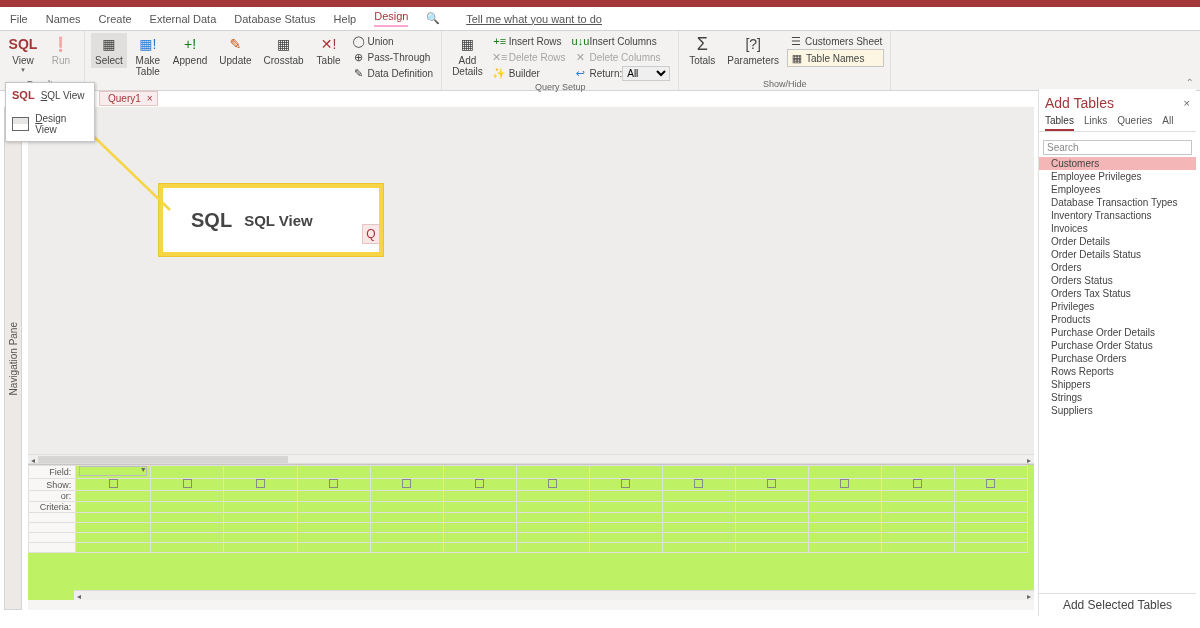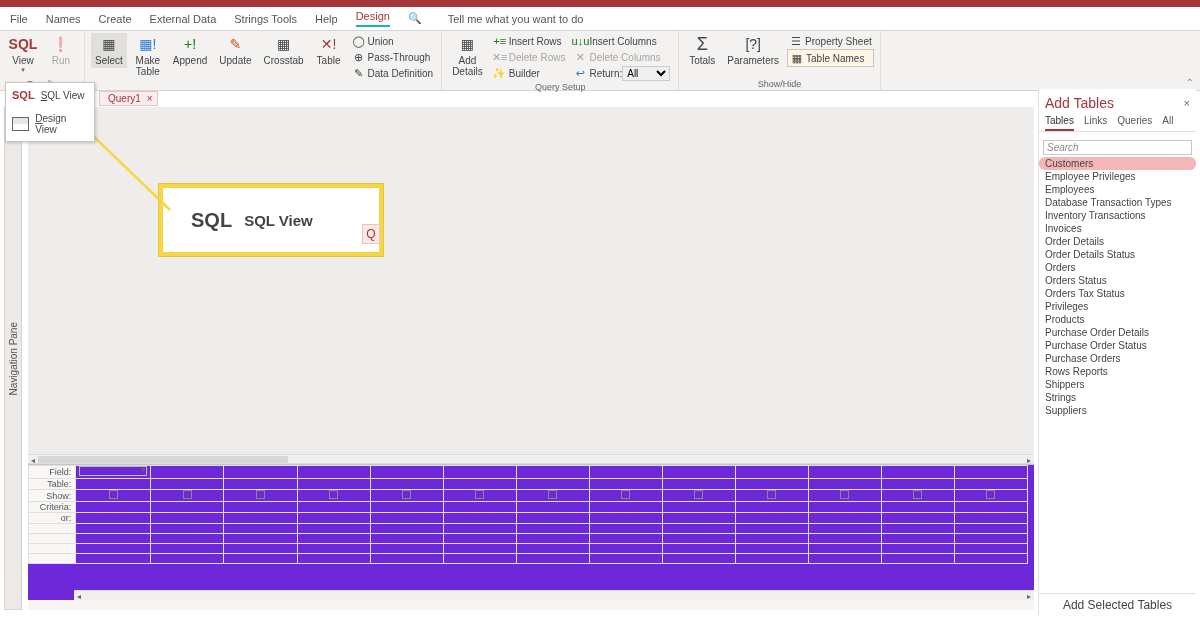--- a/index.html
+++ b/index.html
@@ -1,21 +1,21 @@
 <!DOCTYPE html>
 <html><head>
 <meta charset="utf-8">
 <style>
 * { margin: 0; padding: 0; box-sizing: border-box; font-family: "Segoe UI", Tahoma, sans-serif; }
 body { width: 1200px; height: 628px; background: #fff; font-size: 11px; color: #444; overflow: hidden; position: relative; }
 .titlebar { height: 7px; background: #a4373a; }
 .tabs { display: flex; align-items: center; height: 24px; background: #fff; border-bottom: 1px solid #d4d4d4; padding-left: 10px; gap: 18px; }
 .tabs span { font-size: 11px; color: #555; cursor: pointer; }
-.tabs .active { color: #a4373a; border-bottom: 2px solid #14b8a6; padding-bottom: 3px; }
-.tell-me { color: #888; margin-left: 8px; }
+.tabs .active { color: #a4373a; border-bottom: 2px solid #f9a8d4; padding-bottom: 3px; }
+.tell-me { color: #888; margin-left: 8px; text-decoration: underline; }
 .ribbon { display: flex; height: 60px; background: #f3f2f1; border-bottom: 1px solid #d4d4d4; position: relative; }
 .ribbon-group { display: flex; flex-direction: column; border-right: 1px solid #e1dfdd; padding: 2px 6px 0; height: 100%; }
 .ribbon-group-body { display: flex; align-items: flex-start; flex: 1; gap: 4px; }
 .ribbon-group-label { font-size: 9px; text-align: center; color: #666; padding-bottom: 1px; }
 .rbtn { display: flex; flex-direction: column; align-items: center; justify-content: flex-start; padding: 2px 4px; cursor: pointer; min-width: 34px; }
 .rbtn .ic { width: 18px; height: 18px; display: flex; align-items: center; justify-content: center; font-size: 14px; }
 .rbtn .lbl { font-size: 10px; margin-top: 2px; text-align: center; line-height: 11px; }
 .rbtn.disabled { opacity: .45; }
 .rbtn.small { flex-direction: row; min-width: auto; padding: 1px 2px; align-items: center; }
 .rbtn.small .ic { width: 14px; height: 14px; font-size: 11px; margin-right: 2px; }
@@ -38,43 +38,43 @@
 .workspace { position: absolute; left: 28px; top: 107px; right: 166px; bottom: 18px; background: #f6f5f4; }
 .navpane { position: absolute; left: 4px; top: 107px; width: 18px; bottom: 18px; background: #ece9e6; border: 1px solid #d4d4d4; display: flex; align-items: center; justify-content: center; }
 .navpane span { writing-mode: vertical-rl; transform: rotate(180deg); font-size: 10px; color: #555; }
 
 .canvas { position: absolute; left: 0; top: 0; right: 0; bottom: 156px; background: #eeedeb; overflow: hidden; }
 .hscroll { position: absolute; left: 0; right: 0; bottom: 146px; height: 10px; background: #f0efee; border-top: 1px solid #ddd; border-bottom: 1px solid #ddd; }
 .hscroll .thumb { position: absolute; left: 10px; top: 1px; height: 7px; width: 250px; background: #d8d6d4; }
 .hscroll .ar { position: absolute; top: 0; width: 10px; height: 10px; display: flex; align-items: center; justify-content: center; font-size: 8px; color: #666; cursor: pointer; }
 .hscroll .ar.l { left: 0; } .hscroll .ar.r { right: 0; }
 
-.grid { position: absolute; left: 0; right: 0; bottom: 10px; height: 136px; background: #6d28d9; border-top: 1px solid #c8c6c4; overflow: hidden; }
+.grid { position: absolute; left: 0; right: 0; bottom: 10px; height: 136px; background: #bef264; border-top: 1px solid #c8c6c4; overflow: hidden; }
 .grid table { border-collapse: collapse; width: 1000px; }
 .grid td { border: 1px solid #e1dfdd; height: 10px; font-size: 9px; padding: 0 2px; }
 .grid td.h { text-align: right; width: 46px; background: #f8f7f6; color: #555; padding-right: 4px; }
 .grid td.c { width: 71px; text-align: center; }
 .grid .cb { width: 9px; height: 9px; border: 1px solid #888; display: inline-block; }
 .grid .dd { width: 68px; height: 10px; border: 1px solid #bbb; display: inline-block; position: relative; }
 .grid .dd::after { content: "▾"; position: absolute; right: 1px; top: -2px; font-size: 8px; color: #666; }
 .gscroll { position: absolute; left: 46px; right: 0; bottom: 0; height: 10px; background: #f0efee; border-top: 1px solid #ddd; }
 .gscroll .ar { position: absolute; top: 0; width: 10px; height: 10px; display: flex; align-items: center; justify-content: center; font-size: 8px; color: #666; cursor: pointer; }
 .gscroll .ar.l { left: 0; } .gscroll .ar.r { right: 0; }
 
 .addtables { position: absolute; right: 4px; top: 89px; width: 158px; bottom: 12px; background: #fff; border-left: 1px solid #e1dfdd; display: flex; flex-direction: column; }
 .addtables .hdr { display: flex; justify-content: space-between; align-items: center; padding: 6px 6px 2px 6px; }
 .addtables .hdr h3 { font-size: 14px; font-weight: 400; color: #a4373a; }
 .addtables .hdr .cl { font-size: 11px; color: #666; cursor: pointer; }
 .addtables .mtabs { display: flex; gap: 10px; padding: 2px 6px 0; border-bottom: 1px solid #e1dfdd; font-size: 10px; }
 .addtables .mtabs span { padding-bottom: 3px; cursor: pointer; color: #555; }
 .addtables .mtabs .act { border-bottom: 2px solid #a4373a; color: #333; }
 .addtables .srch { margin: 8px 4px 2px; }
-.addtables .srch input { width: 100%; font-size: 10px; padding: 1px 3px; border: 1px solid #c8c6c4; color: #888; font-style: italic; }
+.addtables .srch input { width: 100%; font-size: 10px; padding: 1px 3px; border: 1px solid #c8c6c4; color: #888; }
 .addtables .list { flex: 1; overflow: auto; padding: 0 0; }
-.addtables .list div { font-size: 10px; padding: 1px 6px; cursor: pointer; white-space: nowrap; border-radius: 6px; }
+.addtables .list div { font-size: 10px; padding: 1px 12px; cursor: pointer; white-space: nowrap; }
 .addtables .list div.sel { background: #f4b6b6; }
 .addtables .addbtn { border-top: 1px solid #e1dfdd; text-align: center; font-size: 12px; padding: 4px 0; cursor: pointer; }
 
 .callout { position: absolute; left: 159px; top: 184px; width: 224px; height: 72px; background: #fff; border: 4px solid #f6d546; box-shadow: 0 0 0 1px #e8c830; display: flex; align-items: center; padding-left: 28px; gap: 12px; z-index: 40; }
 .callout .big { font-weight: bold; font-size: 20px; }
 .callout .lab { font-weight: bold; font-size: 15px; }
 .callout .q { position: absolute; right: -1px; bottom: 8px; width: 18px; height: 20px; background: #fce7e7; border: 1px solid #e6c4c4; display: flex; align-items: center; justify-content: center; font-size: 12px; color: #a4373a; }
 svg.arrow { position: absolute; left: 50px; top: 100px; z-index: 45; pointer-events: none; }
 
 .sqltxt { font-weight: bold; color: #a4373a; font-size: 12px; }
@@ -82,21 +82,21 @@
 </head>
 <body>
 
 <div class="titlebar"></div>
 
 <div class="tabs">
   <span>File</span>
   <span>Names</span>
   <span>Create</span>
   <span>External Data</span>
-  <span>Strings Tools</span>
+  <span>Database Status</span>
   <span>Help</span>
   <span class="active">Design</span>
   <span style="color:#888">🔍</span>
   <span class="tell-me">Tell me what you want to do</span>
 </div>
 
 <div class="ribbon">
   <div class="ribbon-group">
     <div class="ribbon-group-body">
       <div class="rbtn">
@@ -202,21 +202,21 @@
           <span class="ic" style="font-size:18px">Σ</span>
           <span class="lbl">Totals</span>
         </div>
       <div class="rbtn">
           <span class="ic">[?]</span>
           <span class="lbl">Parameters</span>
         </div>
       <div class="stack">
         <div class="rbtn small">
             <span class="ic">☰</span>
-            <span class="lbl">Property Sheet</span>
+            <span class="lbl">Customers Sheet</span>
           </div>
         <div class="rbtn small" style="border:1px solid #c8c6c4;background:#fdf6e3">
             <span class="ic">▦</span>
             <span class="lbl">Table Names</span>
           </div>
       </div>
     </div>
     <div class="ribbon-group-label">Show/Hide</div>
   </div>
   <span class="ribbon-collapse">⌃</span>
@@ -271,69 +271,53 @@
             <td class="c"></td>
             <td class="c"></td>
             <td class="c"></td>
             <td class="c"></td>
             <td class="c"></td>
             <td class="c"></td>
             <td class="c"></td>
             <td class="c"></td>
           </tr>
       <tr>
-            <td class="h">Table:</td>
-            <td class="c"></td>
-            <td class="c"></td>
-            <td class="c"></td>
-            <td class="c"></td>
-            <td class="c"></td>
-            <td class="c"></td>
-            <td class="c"></td>
-            <td class="c"></td>
-            <td class="c"></td>
-            <td class="c"></td>
-            <td class="c"></td>
-            <td class="c"></td>
-            <td class="c"></td>
-          </tr>
-      <tr>
             <td class="h">Show:</td>
             <td class="c"><span class="cb"></span></td>
             <td class="c"><span class="cb"></span></td>
             <td class="c"><span class="cb"></span></td>
             <td class="c"><span class="cb"></span></td>
             <td class="c"><span class="cb"></span></td>
             <td class="c"><span class="cb"></span></td>
             <td class="c"><span class="cb"></span></td>
             <td class="c"><span class="cb"></span></td>
             <td class="c"><span class="cb"></span></td>
             <td class="c"><span class="cb"></span></td>
             <td class="c"><span class="cb"></span></td>
             <td class="c"><span class="cb"></span></td>
             <td class="c"><span class="cb"></span></td>
           </tr>
       <tr>
+            <td class="h">or:</td>
+            <td class="c"></td>
+            <td class="c"></td>
+            <td class="c"></td>
+            <td class="c"></td>
+            <td class="c"></td>
+            <td class="c"></td>
+            <td class="c"></td>
+            <td class="c"></td>
+            <td class="c"></td>
+            <td class="c"></td>
+            <td class="c"></td>
+            <td class="c"></td>
+            <td class="c"></td>
+          </tr>
+      <tr>
             <td class="h">Criteria:</td>
-            <td class="c"></td>
-            <td class="c"></td>
-            <td class="c"></td>
-            <td class="c"></td>
-            <td class="c"></td>
-            <td class="c"></td>
-            <td class="c"></td>
-            <td class="c"></td>
-            <td class="c"></td>
-            <td class="c"></td>
-            <td class="c"></td>
-            <td class="c"></td>
-            <td class="c"></td>
-          </tr>
-      <tr>
-            <td class="h">or:</td>
             <td class="c"></td>
             <td class="c"></td>
             <td class="c"></td>
             <td class="c"></td>
             <td class="c"></td>
             <td class="c"></td>
             <td class="c"></td>
             <td class="c"></td>
             <td class="c"></td>
             <td class="c"></td>

